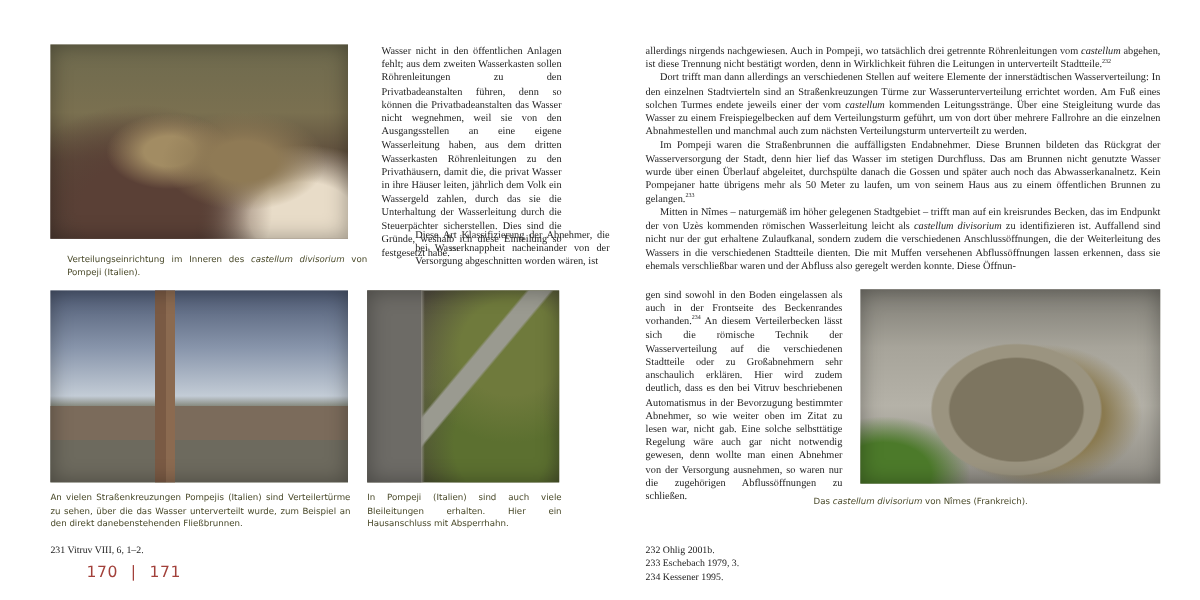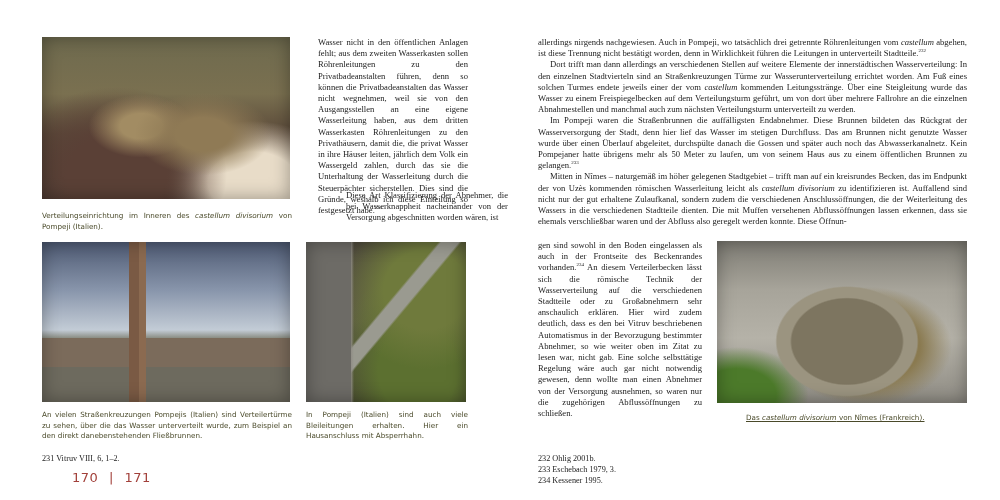--- a/index.html
+++ b/index.html
@@ -63,21 +63,21 @@
       linear-gradient(180deg, #7e7c74 0%, #a7a49a 30%, #b5b2a8 60%, #8e8b83 100%);
   }
   .photo .shade { position: absolute; inset: 0; box-shadow: inset 0 0 18px rgba(0,0,0,0.35); }
 </style>
 </head>
 <body>
 
 <div class="photo" id="photo-interior">
     <div class="shade"></div>
   </div>
-<div class="abs caption" style="left:42px; top:211px; width:250px;">
+<div class="abs caption" style="left:56px; top:211px; width:250px;">
   <span>Verteilungseinrichtung im Inneren des </span><i>castellum divisorium</i><span> von Pompeji (Italien).</span>
 </div>
 
 <div class="abs body-text" style="left:318px; top:37px; width:150px;">
   <p><span>Wasser nicht in den öffentlichen Anlagen fehlt; aus dem zweiten Wasserkasten sollen Röhrenleitungen zu den Privatbadeanstalten führen, denn so können die Privatbadeanstalten das Wasser nicht wegnehmen, weil sie von den Ausgangsstellen an eine eigene Wasserleitung haben, aus dem dritten Wasserkasten Röhrenleitungen zu den Privathäusern, damit die, die privat Wasser in ihre Häuser leiten, jährlich dem Volk ein Wassergeld zahlen, durch das sie die Unterhaltung der Wasserleitung durch die Steuerpächter sicherstellen. Dies sind die Gründe, weshalb ich diese Einteilung so festgesetzt habe.</span><sup>231</sup></p>
 </div>
 <div class="abs body-text" style="left:306px; top:190px; width:162px;margin-left:40px;">
   <p>Diese Art Klassifizierung der Abnehmer, die bei Wasserknappheit nacheinander von der Versorgung abgeschnitten worden wären, ist</p>
 </div>
 
@@ -105,21 +105,21 @@
     <p class="indent"><span>Im Pompeji waren die Straßenbrunnen die auffälligsten Endabnehmer. Diese Brunnen bildeten das Rückgrat der Wasserversorgung der Stadt, denn hier lief das Wasser im stetigen Durchfluss. Das am Brunnen nicht genutzte Wasser wurde über einen Überlauf abgeleitet, durchspülte danach die Gossen und später auch noch das Abwasserkanalnetz. Kein Pompejaner hatte übrigens mehr als 50 Meter zu laufen, um von seinem Haus aus zu einem öffentlichen Brunnen zu gelangen.</span><sup>233</sup></p>
     <p class="indent"><span>Mitten in Nîmes – naturgemäß im höher gelegenen Stadtgebiet – trifft man auf ein kreisrundes Becken, das im Endpunkt der von Uzès kommenden römischen Wasserleitung leicht als </span><i>castellum divisorium</i><span> zu identifizieren ist. Auffallend sind nicht nur der gut erhaltene Zulaufkanal, sondern zudem die verschiedenen Anschlussöffnungen, die der Weiterleitung des Wassers in die verschiedenen Stadtteile dienten. Die mit Muffen versehenen Abflussöffnungen lassen erkennen, dass sie ehemals verschließbar waren und der Abfluss also geregelt werden konnte. Diese Öffnun-</span></p>
   </div>
 <div class="abs body-text" id="right-narrow" style="left:538px; top:240px; width:164px;">
     <p><span>gen sind sowohl in den Boden eingelassen als auch in der Frontseite des Beckenrandes vorhanden.</span><sup>234</sup><span> An diesem Verteilerbecken lässt sich die römische Technik der Wasserverteilung auf die verschiedenen Stadtteile oder zu Großabnehmern sehr anschaulich erklären. Hier wird zudem deutlich, dass es den bei Vitruv beschriebenen Automatismus in der Bevorzugung bestimmter Abnehmer, so wie weiter oben im Zitat zu lesen war, nicht gab. Eine solche selbsttätige Regelung wäre auch gar nicht notwendig gewesen, denn wollte man einen Abnehmer von der Versorgung ausnehmen, so waren nur die zugehörigen Abflussöffnungen zu schließen.</span></p>
   </div>
 
 <div class="photo" id="photo-nimes">
     <div class="shade"></div>
   </div>
-<div class="abs caption" style="left:746px; top:413px; width:250px;text-decoration:underline;">
+<div class="abs caption" style="left:678px; top:413px; width:250px;">
   <span>Das </span><i>castellum divisorium</i><span> von Nîmes (Frankreich).</span>
 </div>
 
 <div class="abs footnote" style="left:538px; top:428px; width:170px;margin-top:25px;">
   <div>232 Ohlig 2001b.</div>
   <div>233 Eschebach 1979, 3.</div>
   <div>234 Kessener 1995.</div>
 </div>
 
 </body></html>

